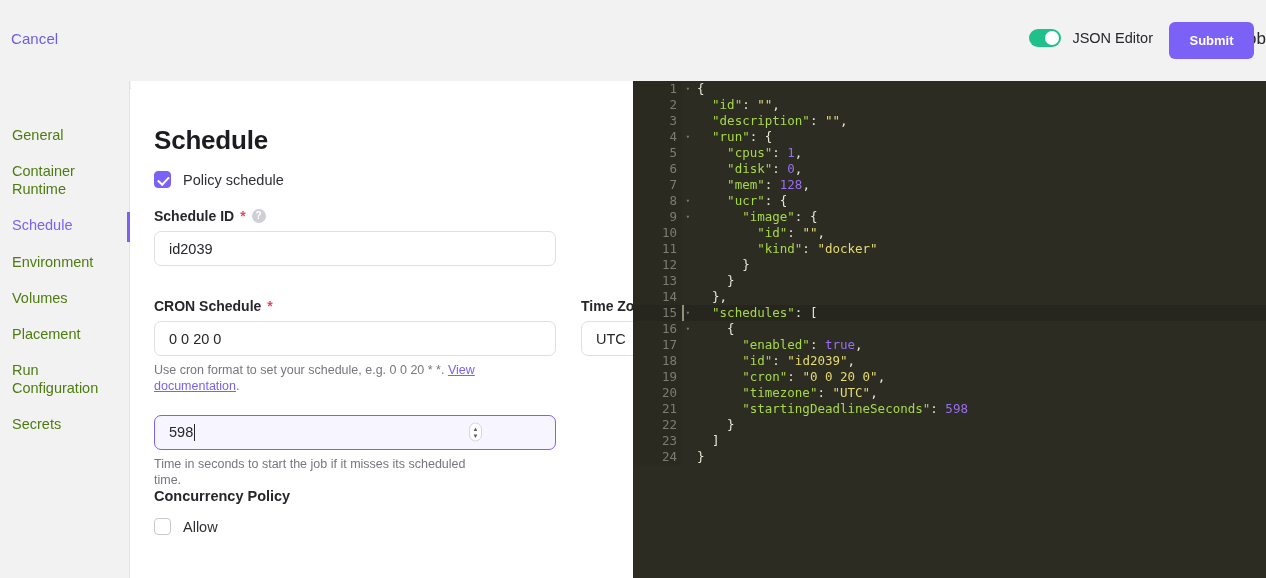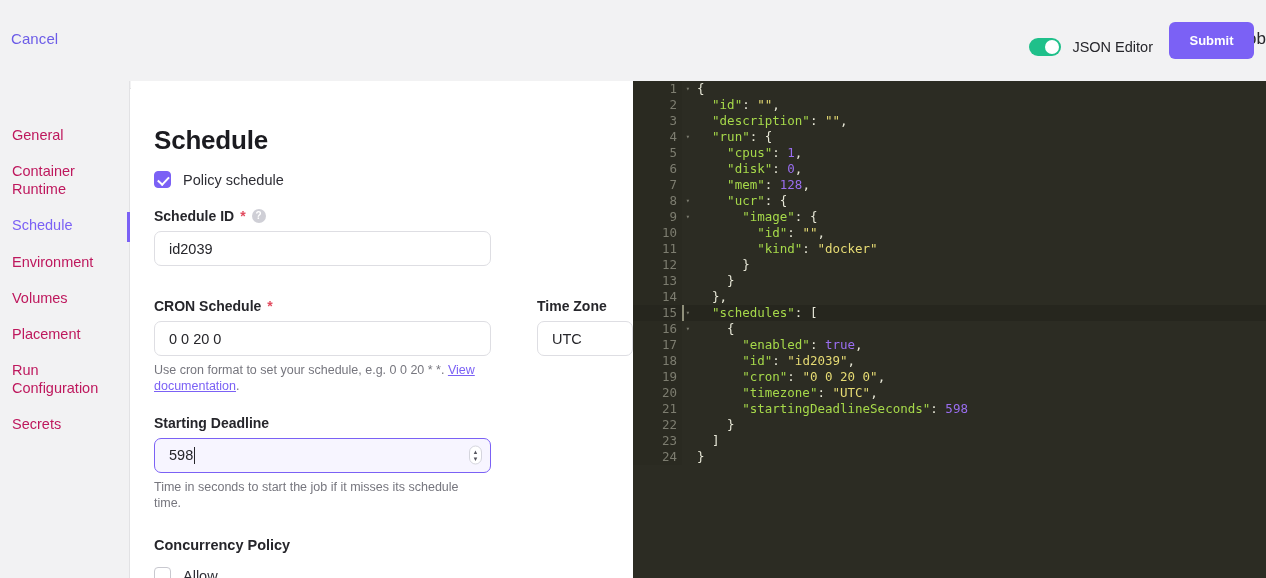--- a/index.html
+++ b/index.html
@@ -21,21 +21,21 @@
   .cancel-link {
     position: absolute; left: 11px; top: 30px;
     font-size: 15px; color: #6c5ce7; cursor: pointer;
     letter-spacing: 0.1px;
   }
   .page-title {
     position: absolute; left: 0; top: 29px; width: 1266px;
     text-align: right; font-size: 17px; color: #26262b;
   }
   .toggle-wrap {
-    position: absolute; right: 113px; top: 38px;
+    position: absolute; right: 113px; top: 29px;
     display: flex; align-items: center; gap: 11px;
   }
   .toggle {
     width: 32px; height: 18px; border-radius: 9px;
     background: #1fc08a; position: relative; cursor: pointer; flex: 0 0 auto;
   }
   .toggle .knob {
     position: absolute; right: 2px; top: 2px;
     width: 14px; height: 14px; border-radius: 50%;
     background: #ffffff;
@@ -55,21 +55,21 @@
     position: absolute; left: 0; top: 81px;
     width: 130px; height: 497px;
     background: #f2f2f3;
     border-right: 1px solid #e2e2e4;
     padding-top: 45px;
   }
   .nav-item {
     position: relative;
     padding: 0 14px 0 12px;
     font-size: 14.5px; line-height: 1.25;
-    color: #be185d; cursor: pointer;
+    color: #4d7c0f; cursor: pointer;
     margin-bottom: 18px;
   }
   .nav-item.active { color: #7b61f5; }
   .nav-item.active::after {
     content: ""; position: absolute;
     right: -1px; top: -4px; width: 3px; height: 30px;
     background: #7b61f5;
   }
 
   
@@ -103,21 +103,21 @@
     margin-bottom: 7px; display: flex; align-items: center; gap: 6px;
   }
   .req { color: #e24a5e; font-weight: bold; }
   .help-icon {
     width: 14px; height: 14px; border-radius: 50%;
     background: #cfcfd6; color: #ffffff; font-size: 10px;
     display: inline-flex; align-items: center; justify-content: center;
     font-weight: bold; cursor: pointer; line-height: 1;
   }
   .text-input {
-    width: 337px; height: 35px; border-radius: 7px;
+    width: 402px; height: 35px; border-radius: 7px;
     border: 1px solid #dedee3; background: #ffffff;
     font-size: 14.5px; color: #26262b;
     padding: 0 14px; font-family: "Liberation Sans", sans-serif;
     outline: none;
   }
   .text-input.focused {
     border: 1.6px solid #7b61f5; background: #f7f5ff;
   }
   .row-2col { display: flex; gap: 25px; align-items: flex-start; justify-content: space-between; }
   .tz-input { width: 96px; }
@@ -136,21 +136,21 @@
     justify-content: center; gap: 2px; cursor: pointer;
   }
   .spinner span { font-size: 6px; color: #55555e; line-height: 5px; }
   .caret {
     position: absolute; left: 40px; top: 9px; width: 1px; height: 17px;
     background: #26262b;
   }
 
   .section-head {
     font-size: 14.5px; font-weight: bold; color: #26262b;
-    margin-top: 26px; margin-bottom: 14px;
+    margin-bottom: 14px;
   }
 
   
   .editor {
     position: absolute; left: 633px; top: 81px;
     width: 633px; height: 497px;
     background: #2c2c23;
     font-family: "DejaVu Sans Mono", monospace;
     font-size: 12.5px;
     overflow: hidden;
@@ -239,32 +239,29 @@
       </div>
       <div>
         <div class="field-label">
           <span>Time Zone</span>
         </div>
         <input class="text-input tz-input" type="text" value="UTC" style="">
       </div>
     </div>
 
     <div style="margin-top:20px;">
-      <div class="field-label">
-        <span>Starting Deadline</span>
-      </div>
       <div class="num-wrap">
         <input class="text-input focused" type="text" value="598" style="">
         <div class="caret"></div>
         <div class="spinner">
           <span>▲</span>
           <span>▼</span>
         </div>
       </div>
-      <div class="helper-text">Time in seconds to start the job if it misses its schedule time.</div>
+      <div class="helper-text">Time in seconds to start the job if it misses its scheduled time.</div>
     </div>
 
     <div class="section-head">Concurrency Policy</div>
     <div class="check-row">
       <div class="checkbox"></div>
       <div class="check-label">Allow</div>
     </div>
   </div>
 
   <div class="editor" id="editor">

